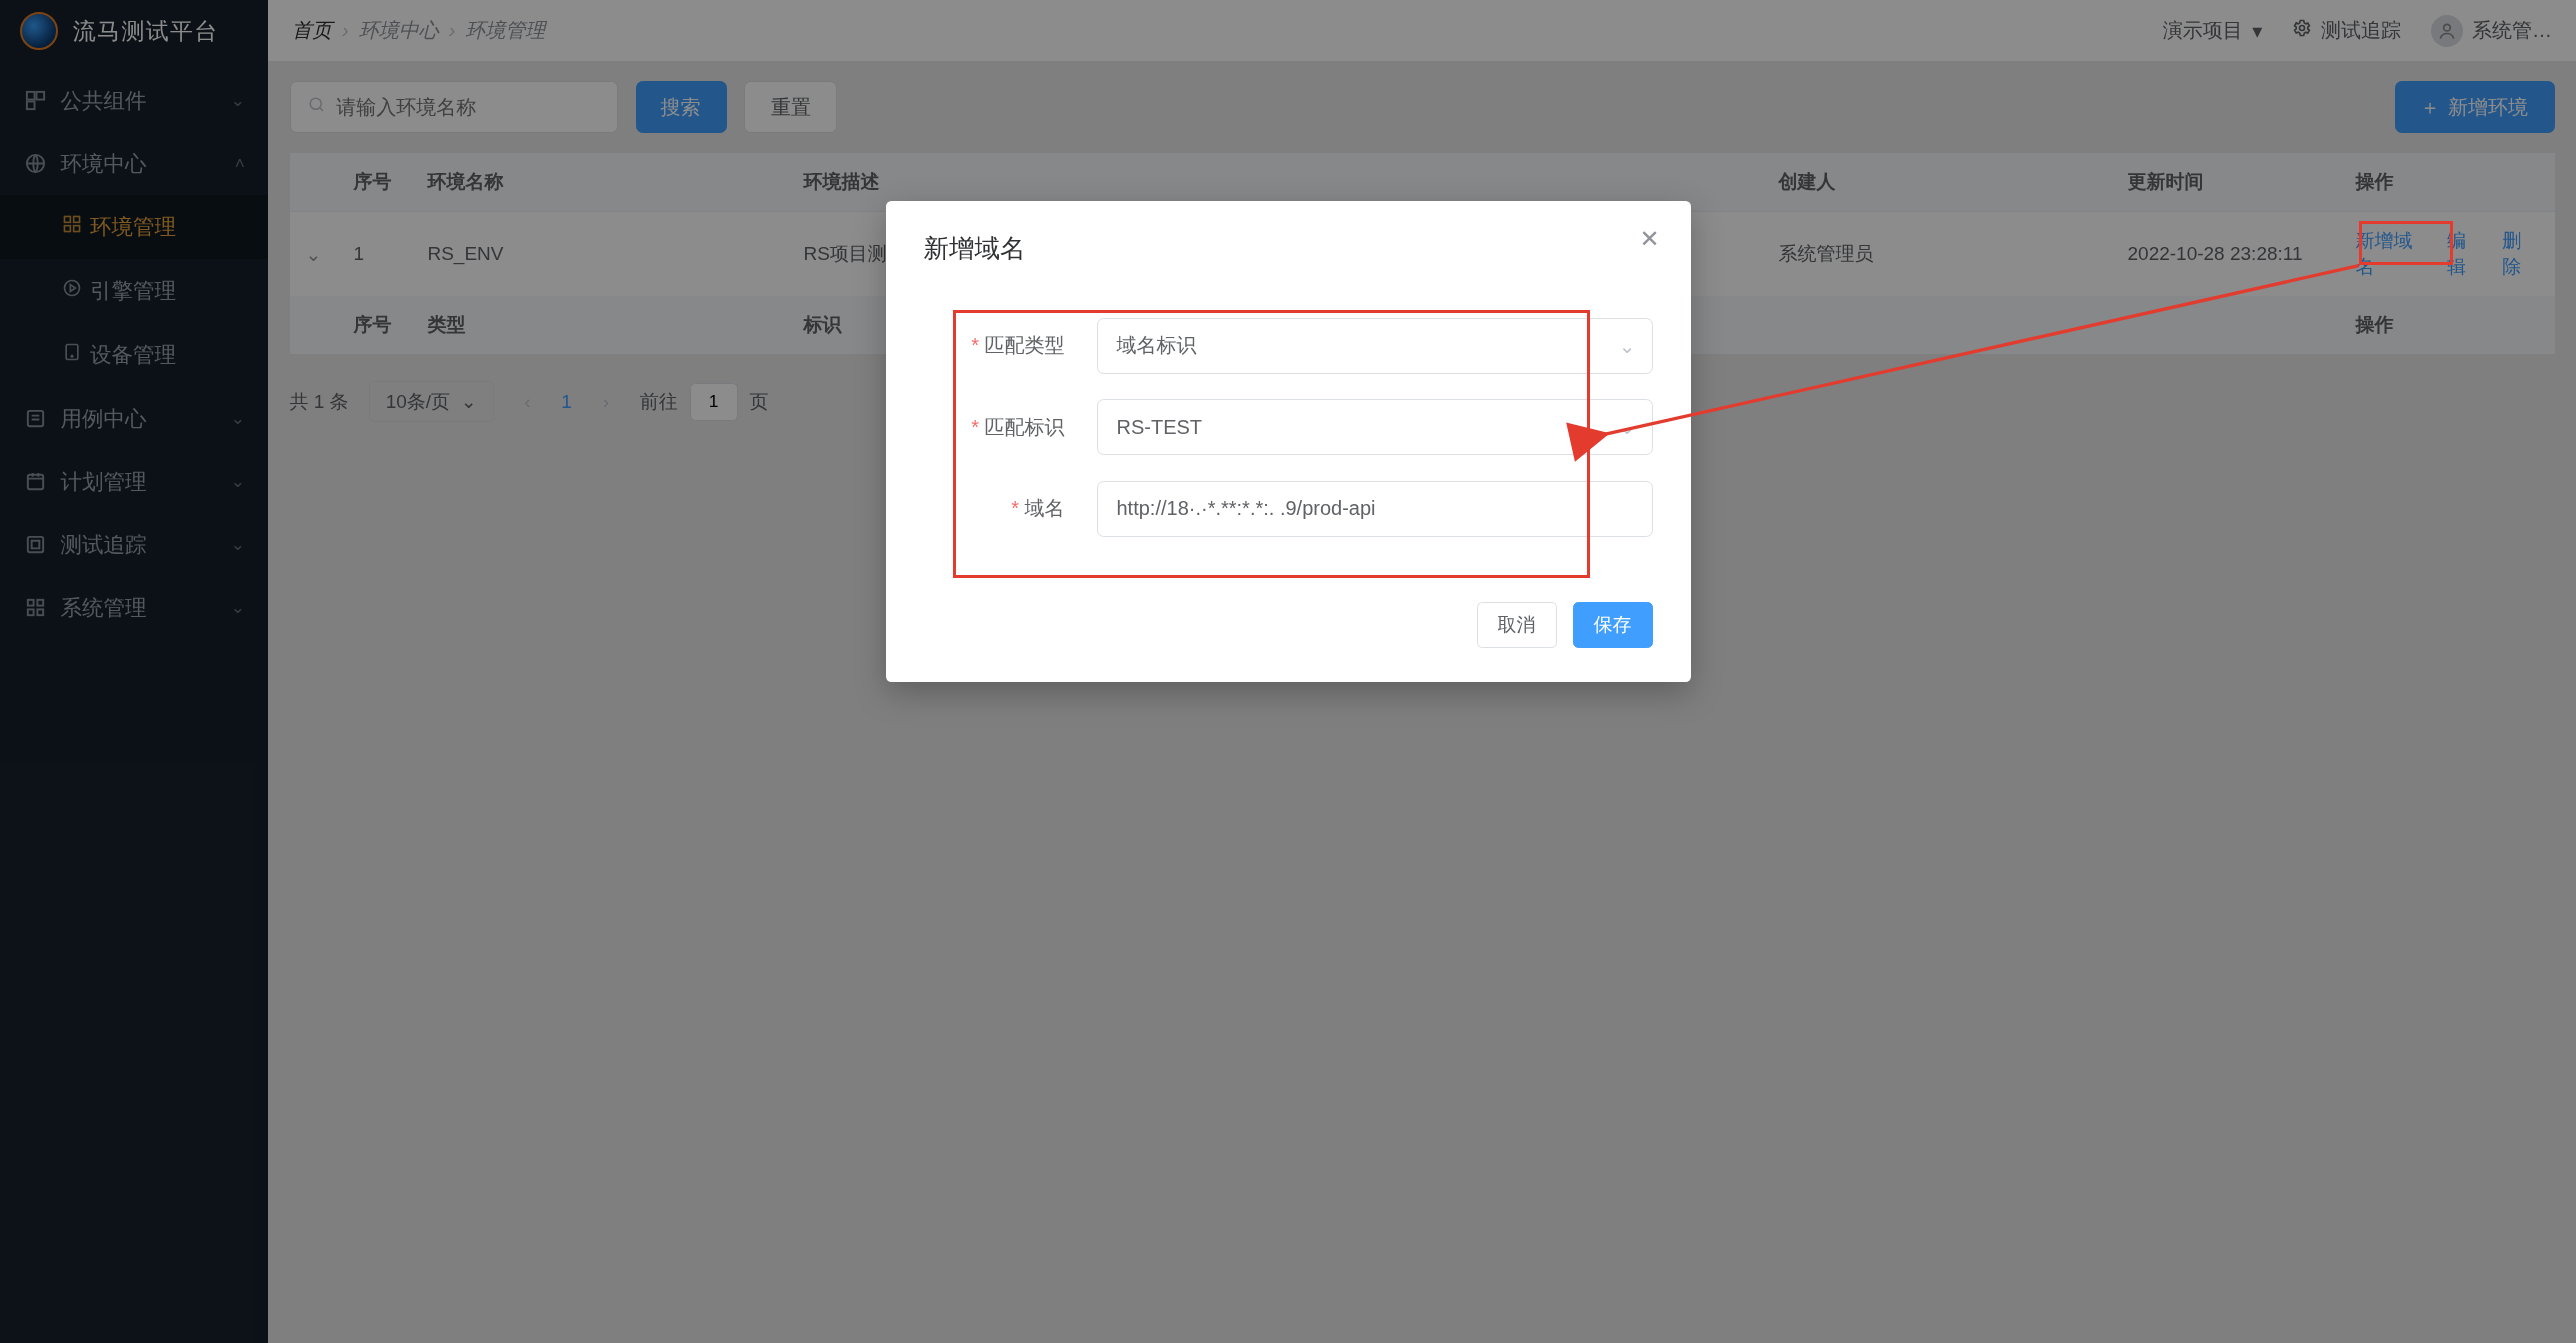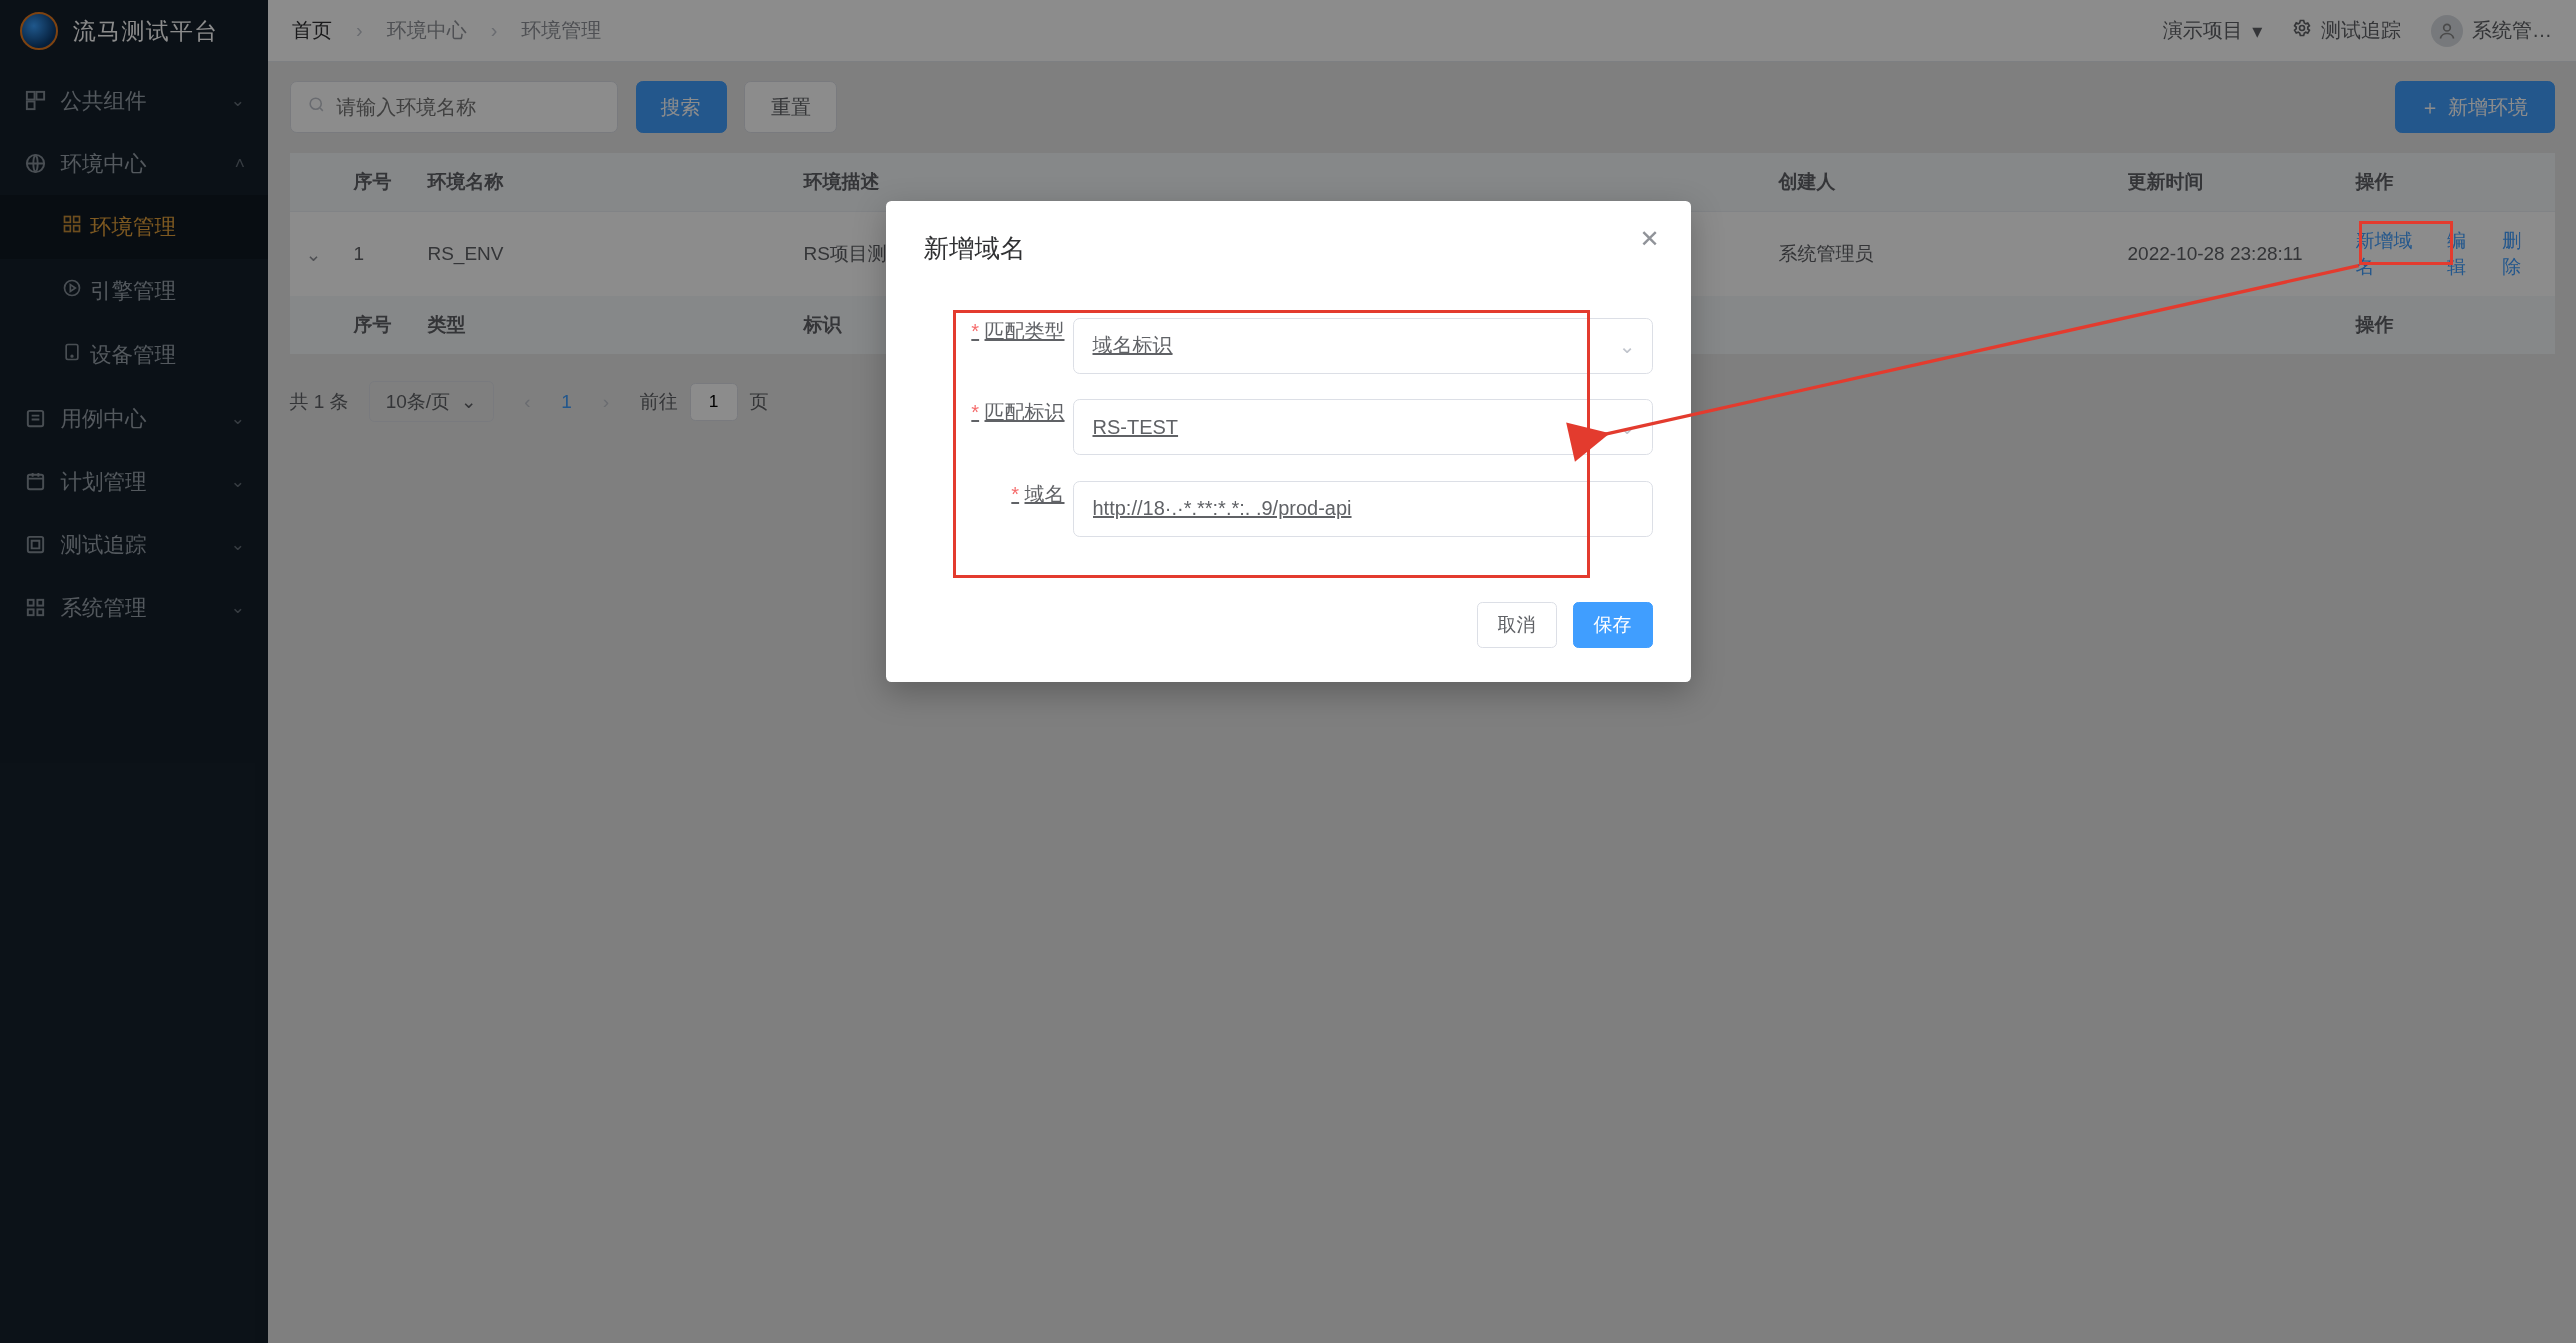--- a/index.html
+++ b/index.html
@@ -17,21 +17,21 @@
   .menu-icon { width:24px; height:24px; display:inline-flex; align-items:center; justify-content:center; opacity:.85; }
   .submenu { }
   .submenu-item { padding-left:60px; height:64px; font-size:21.5px; }
   .submenu-item.active { color:#e6a23c; background:#0f1922; }
   .submenu-item.active .menu-icon svg * { stroke:#e6a23c; fill:none; }
   .chev { font-size:17.4px; opacity:.6; }
 
   
   .main { flex:1; background:#e8e8e8; display:flex; flex-direction:column; }
   .topbar { height:62px; background:#fff; border-bottom:1.3px solid #e4e7ed; display:flex; align-items:center; justify-content:space-between; padding:0 24px 0 24px; }
-  .breadcrumbs { display:flex; align-items:center; gap:24px; font-size:20px; color:#303133; }
+  .breadcrumbs { display:flex; align-items:center; gap:10px; font-size:20px; color:#303133;font-style:italic; }
   .breadcrumbs .sep { color:#c0c4cc; }
   .breadcrumbs .crumb.muted { color:#909399; }
   .right-tools { display:flex; align-items:center; gap:29.5px; color:#606266; font-size:20px; }
   .right-tools .item { display:flex; align-items:center; gap:9.4px; cursor:pointer; }
   .avatar { width:32px; height:32px; border-radius:50%; background:#d9dde2; display:inline-flex; align-items:center; justify-content:center; }
 
   .page { padding:19px 21.5px; }
   .toolbar { display:flex; gap:17.4px; }
   .input { height:52px; border:1.3px solid #dcdfe6; border-radius:6.7px; background:#fff; display:flex; align-items:center; padding:0 16px; gap:10.7px; color:#909399; min-width:241px; }
   .input input { border:none; outline:none; font-size:20px; color:#606266; width:100%; background:transparent; }
@@ -59,21 +59,21 @@
 
   
   .callout-box { position:absolute; border:3.4px solid #e33b2e; pointer-events:none; }
 
   
   .overlay { position:absolute; inset:0; background:rgba(0,0,0,.45); display:flex; align-items:flex-start; justify-content:center; }
   .dialog { width:805px; margin-top:201px; background:#fff; border-radius:5.4px; box-shadow:0 10.7px 32px rgba(0,0,0,.25); position:relative; }
   .dialog-hd { padding:29.5px 38px 20px 38px; font-size:25.5px; color:#303133; }
   .dialog-close { position:absolute; top:24px; right:31px; color:#909399; font-size:24px; cursor:pointer; }
   .dialog-bd { padding:6.7px 38px 20px 38px; }
-  .form-row { display:flex; align-items:flex-start; margin:25.5px 0; gap:8px;text-decoration:underline; }
+  .form-row { display:flex; align-items:center; margin:25.5px 0; gap:32px; }
   .form-label { width:141px; text-align:right; font-size:20px; color:#606266; }
   .req { color:#f56c6c; margin-right:5.4px; }
   .form-ctrl { flex:1; }
   .select, .text-input { width:100%; height:56px; border:1.3px solid #dcdfe6; border-radius:6.7px; padding:0 34px 0 19px; font-size:20px; color:#606266; background:#fff; display:flex; align-items:center; position:relative; }
   .select .chevd { position:absolute; right:16px; color:#c0c4cc; }
   .text-input input { width:100%; border:none; outline:none; font-size:20px; color:#606266; background:transparent; }
   .dialog-ft { display:flex; justify-content:flex-end; gap:16px; padding:20px 38px 34px 38px; }
 
   
   .anno { position:absolute; inset:0; pointer-events:none; }

